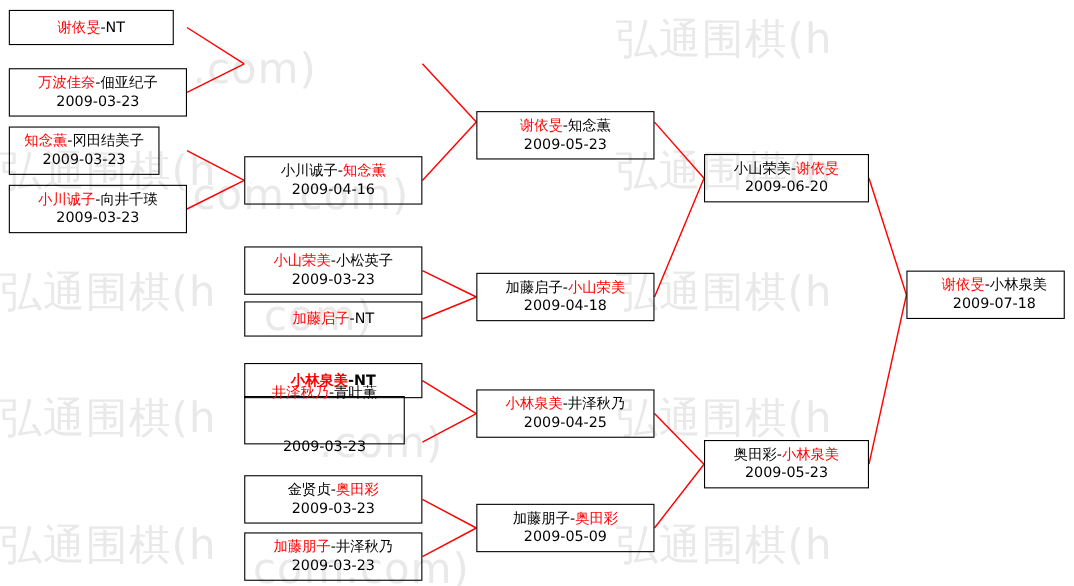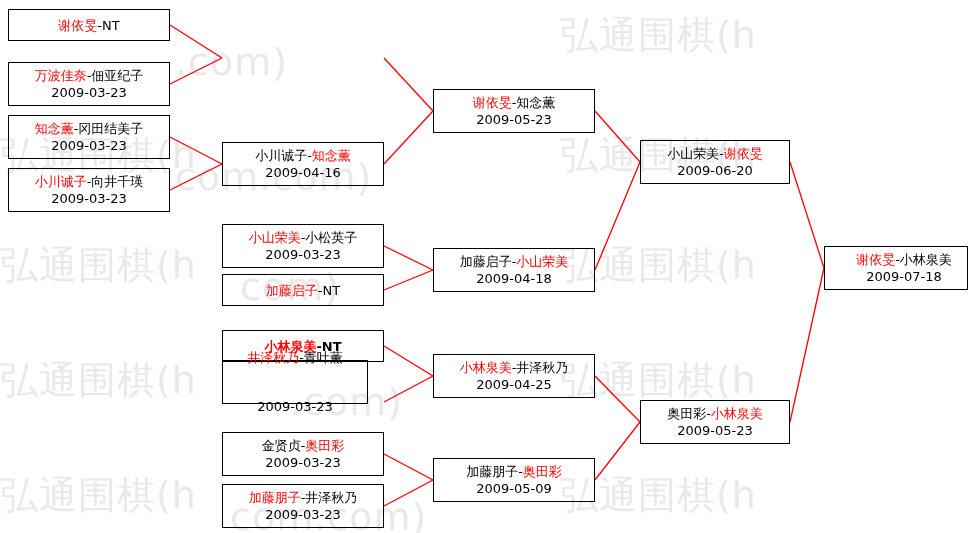--- a/index.html
+++ b/index.html
@@ -123,28 +123,28 @@
 
       <path d="M595 376 L640 422"></path>
       <path d="M595 480 L640 422"></path>
 
       <path d="M790 162 L824 268"></path>
       <path d="M790 422 L824 268"></path>
     </g>
   </svg>
 
   <div id="nodes-layer">
-      <div class="node" style="left: 8px; top: 9px; width: 162px; height: 32px; align-items: center;">
+      <div class="node" style="left: 8px; top: 9px; width: 150px; height: 32px; align-items: center;">
         <span class="pair"><span class="winner">谢依旻</span><span class="sep">-</span><span class="loser">NT</span></span>
       </div>
       <div class="node" style="left: 8px; top: 62px; width: 162px; height: 44px;">
         <span class="pair"><span class="winner">万波佳奈</span><span class="sep">-</span><span class="loser">佃亚纪子</span></span>
         <span class="date">2009-03-23</span>
       </div>
-      <div class="node" style="left: 8px; top: 115px; width: 162px; height: 44px;">
+      <div class="node" style="left: 8px; top: 115px; width: 137px; height: 44px;">
         <span class="pair"><span class="winner">知念薫</span><span class="sep">-</span><span class="loser">冈田结美子</span></span>
         <span class="date">2009-03-23</span>
       </div>
       <div class="node" style="left: 8px; top: 168px; width: 162px; height: 44px;">
         <span class="pair"><span class="winner">小川诚子</span><span class="sep">-</span><span class="loser">向井千瑛</span></span>
         <span class="date">2009-03-23</span>
       </div>
       <div class="node" style="left: 222px; top: 224px; width: 162px; height: 44px;">
         <span class="pair"><span class="winner">小山荣美</span><span class="sep">-</span><span class="loser">小松英子</span></span>
         <span class="date">2009-03-23</span>
@@ -176,21 +176,21 @@
         <span class="date">2009-04-18</span>
       </div>
       <div class="node" style="left: 433px; top: 354px; width: 162px; height: 44px;">
         <span class="pair"><span class="winner">小林泉美</span><span class="sep">-</span><span class="loser">井泽秋乃</span></span>
         <span class="date">2009-04-25</span>
       </div>
       <div class="node" style="left: 433px; top: 458px; width: 162px; height: 44px;">
         <span class="pair"><span class="loser">加藤朋子</span><span class="sep">-</span><span class="winner">奥田彩</span></span>
         <span class="date">2009-05-09</span>
       </div>
-      <div class="node" style="left: 433px; top: 89px; width: 162px; height: 44px;">
+      <div class="node" style="left: 433px; top: 101px; width: 162px; height: 44px;">
         <span class="pair"><span class="winner">谢依旻</span><span class="sep">-</span><span class="loser">知念薫</span></span>
         <span class="date">2009-05-23</span>
       </div>
       <div class="node" style="left: 640px; top: 140px; width: 150px; height: 44px;">
         <span class="pair"><span class="loser">小山荣美</span><span class="sep">-</span><span class="winner">谢依旻</span></span>
         <span class="date">2009-06-20</span>
       </div>
       <div class="node" style="left: 640px; top: 400px; width: 150px; height: 44px;">
         <span class="pair"><span class="loser">奥田彩</span><span class="sep">-</span><span class="winner">小林泉美</span></span>
         <span class="date">2009-05-23</span>

